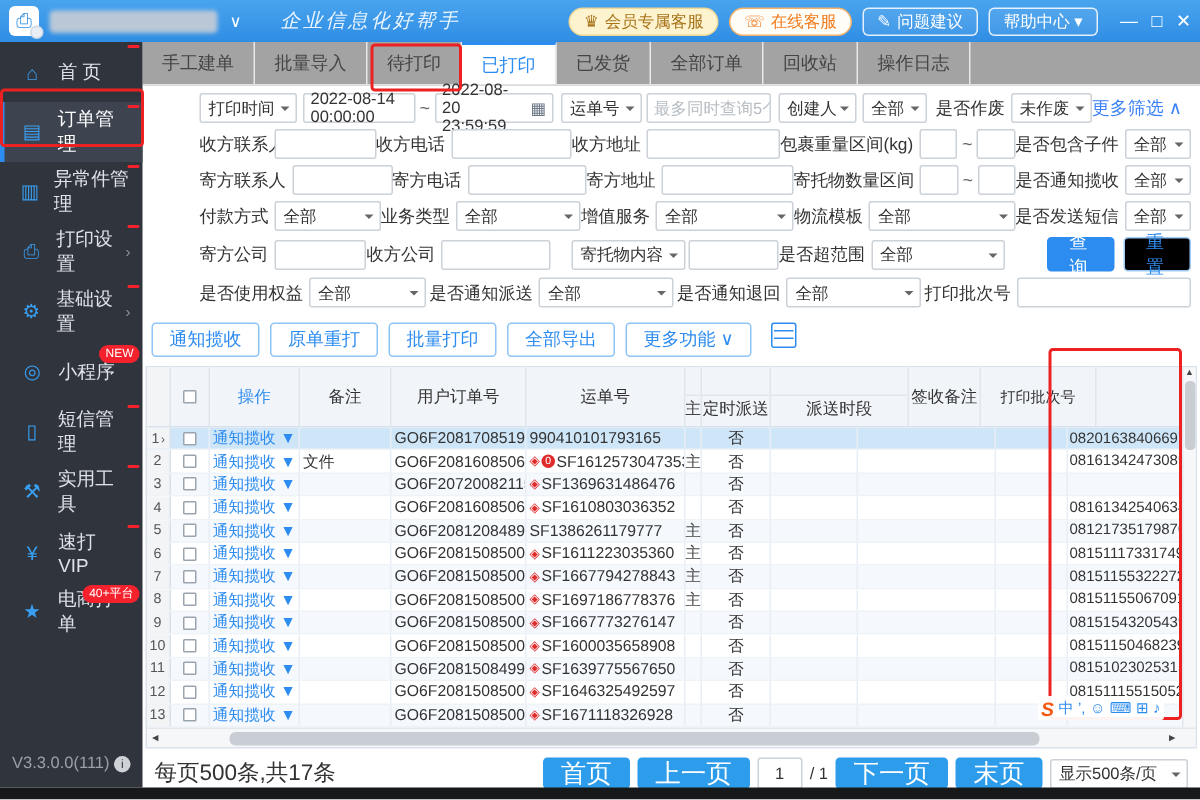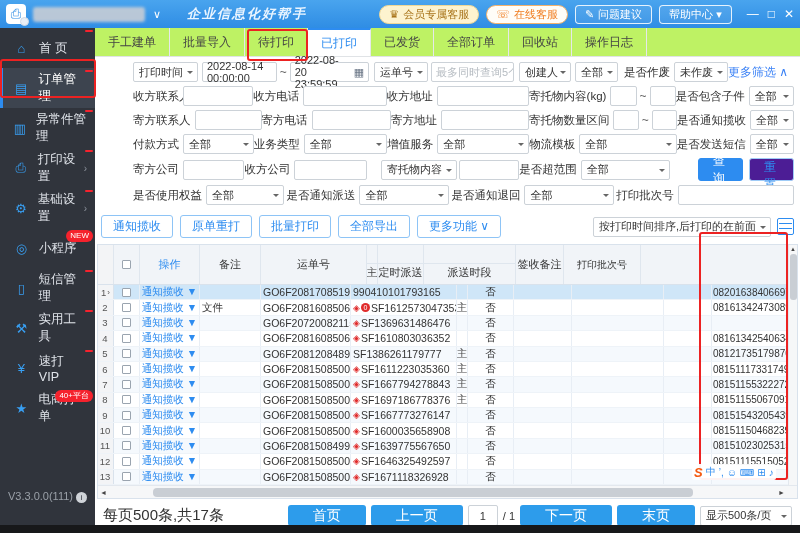--- a/index.html
+++ b/index.html
@@ -7,64 +7,64 @@
   body { font-family:"Liberation Sans","DejaVu Sans",sans-serif; font-size:12px; color:#333; background:#fff; position:relative; }
 
   
   .topbar { position:absolute; left:0; top:0; width:800px; height:28px;
     background:linear-gradient(180deg,#49a4ee 0%,#2f8de4 100%);
     display:flex; align-items:center; padding:0 6px; color:#fff; z-index:5; }
   .logo-card { width:20px; height:20px; background:#fff; border-radius:4px; display:flex; align-items:center; justify-content:center; color:#2f8de4; font-size:13px; position:relative; }
   .logo-dot { position:absolute; right:-3px; bottom:-2px; width:9px; height:9px; background:#e9eef5; border-radius:50%; border:1px solid #cfd8e4; }
   .blur-name { width:112px; height:15px; margin-left:7px; border-radius:3px; background:#c7cdd6; filter:blur(1.5px); opacity:.9; }
   .top-chevron { margin-left:8px; font-size:11px; color:#fff; }
-  .slogan { margin-left:26px; font-family:"Liberation Serif","DejaVu Serif",serif; font-style:italic; font-size:13px; letter-spacing:2px; color:#eaf5ff;font-weight:bold; }
+  .slogan { margin-left:26px; font-family:"Liberation Serif","DejaVu Serif",serif; font-style:italic; font-size:13px; letter-spacing:2px; color:#eaf5ff; }
   .top-right { margin-left:auto; display:flex; align-items:center; gap:7px; }
   .pill { height:19px; border-radius:10px; display:flex; align-items:center; padding:0 9px; font-size:11px; white-space:nowrap; cursor:pointer; }
   .pill-vip { background:#fdf3cf; color:#a8741a; border:1px solid #f0d896; }
   .pill-online { background:#fffdf8; color:#f07c1f; border:1px solid #f5b26b; }
   .pill-ghost { background:rgba(255,255,255,.08); color:#fff; border:1px solid rgba(255,255,255,.85); border-radius:4px; }
   .pill .ic { margin-right:4px; font-size:11px; }
   .winbtns { display:flex; align-items:center; gap:9px; margin-left:8px; font-size:12px; color:#fff; }
   .winbtns span { cursor:pointer; }
 
   
   .sidebar { position:absolute; left:0; top:28px; width:95px; height:497px; background:#30343c; z-index:4; }
   .side-item { position:relative; height:40px; display:flex; align-items:center; padding-left:13px; color:#dfe3e9; font-size:12.5px; cursor:pointer; }
   .side-item .sic { width:17px; margin-right:9px; color:#389ff2; font-size:13px; text-align:center; }
   .side-item .arr { margin-left:auto; margin-right:8px; color:#8d939d; font-size:10px; }
   .side-item.active { background:#3d444f; color:#fff; }
   .side-item.active::before { content:""; position:absolute; left:0; top:0; bottom:0; width:3px; background:#2d8cf0; }
   .side-badge { position:absolute; right:2px; top:2px; background:#f5222d; color:#fff; font-size:8px; padding:1px 4px; border-radius:7px; line-height:1.2; }
-  .version { position:absolute; bottom:22px; width:95px; text-align:center; color:#9aa0a8; font-size:11px; }
+  .version { position:absolute; bottom:10px; width:95px; text-align:center; color:#9aa0a8; font-size:11px; }
   .version .inf { display:inline-block; width:11px; height:11px; border-radius:50%; background:#cfd3d8; color:#30343c; font-size:8px; line-height:11px; text-align:center; margin-left:3px; }
 
   
   .main { position:absolute; left:95px; top:28px; width:705px; height:497px; background:#fff; }
 
-  .tabbar { height:29px; background:#bef264; border-bottom:1px solid #e0e3e6; display:flex; }
+  .tabbar { height:29px; background:#a3a3a3; border-bottom:1px solid #e0e3e6; display:flex; }
   .tab { padding:0 13px; display:flex; align-items:center; font-size:12px; color:#444; border-right:1px solid #e6e8ea; cursor:pointer; }
   .tab.active { background:#fff; color:#2d8cf0; border-top:2px solid #2d8cf0; }
 
   
   .filters { padding:5px 6px 2px 6px; }
   .frow { display:flex; align-items:center; margin-bottom:4px;padding-left:32px; }
   .flabel { color:#333; font-size:11.5px; text-align:right; padding-right:4px; white-space:nowrap; }
   .inp { height:20px; border:1px solid #ccd2d8; border-radius:2px; background:#fff; font-size:11px; color:#333; display:flex; align-items:center; padding:0 4px; }
   .inp.ph { color:#b6bcc2; overflow:hidden; white-space:nowrap; }
   .sel { height:20px; border:1px solid #ccd2d8; border-radius:2px; background:#fff; font-size:11px; color:#333; display:flex; align-items:center; padding:0 14px 0 5px; position:relative; cursor:pointer; white-space:nowrap; }
   .sel::after { content:""; position:absolute; right:4px; top:8px; border:3.5px solid transparent; border-top-color:#666; }
   .tilde { padding:0 3px; color:#666; }
   .cal { color:#6a7686; font-size:11px; margin-left:2px; }
   .morelink { color:#3b82f6; margin-left:auto; margin-right:6px; cursor:pointer; white-space:nowrap; }
   .btn-primary { height:23px; padding:0 14px; background:#2d8cf0; color:#fff; border:1px solid #2d8cf0; border-radius:3px; font-size:12px; display:flex; align-items:center; cursor:pointer; }
-  .btn-plain { height:23px; padding:0 14px; background:#4c1d95; color:#2d8cf0; border:1px solid #9fccf7; border-radius:3px; font-size:12px; display:flex; align-items:flex-start; cursor:pointer; }
-
-  
-  .actionrow { display:flex; align-items:center; padding:4px 6px 6px 6px; }
+  .btn-plain { height:23px; padding:0 14px; background:#000000; color:#2d8cf0; border:1px solid #9fccf7; border-radius:3px; font-size:12px; display:flex; align-items:center; cursor:pointer; }
+
+  
+  .actionrow { display:flex; padding:4px 6px 6px 6px; }
   .abtn { height:23px; padding:0 11px; background:#fff; color:#2d8cf0; border:1px solid #8ec4f6; border-radius:3px; font-size:12px; display:flex; align-items:center; margin-right:7px; cursor:pointer; white-space:nowrap; }
   .sortsel { margin-left:auto; width:178px; }
   .tblset { width:17px; height:17px; border:1.5px solid #2d8cf0; border-radius:2px; margin-left:6px; position:relative; cursor:pointer; }
   .tblset::before { content:""; position:absolute; left:1px; right:1px; top:4px; border-top:1.5px solid #2d8cf0; }
   .tblset::after { content:""; position:absolute; left:1px; right:1px; top:9px; border-top:1.5px solid #2d8cf0; }
 
   
   .tablewrap { position:relative; margin:0 0 0 2px; width:701px; border:1px solid #d9e2ec; }
   .thead { display:flex; height:40px; background:#f1f4f8; border-bottom:1px solid #d9e2ec; font-size:11px; color:#333; }
   .th { display:flex; align-items:center; justify-content:center; border-right:1px solid #dfe6ee; overflow:hidden; white-space:nowrap; }
@@ -101,21 +101,21 @@
   .vthumb { width:7px; height:46px; background:#c9ced4; border-radius:3px; margin-top:1px; }
   .hscroll { height:13px; background:#f6f7f8; border-top:1px solid #e3e8ee; display:flex; align-items:center; position:relative; }
   .hscroll .sarr { font-size:7px; color:#444; padding:0 2px; }
   .hthumb { position:absolute; left:55px; width:540px; height:9px; background:#c9ced4; border-radius:4px; }
   .hscroll .sarr.right { position:absolute; right:10px; }
 
   
   .pager { display:flex; align-items:center; padding:6px 8px; }
   .pager-info { color:#333; font-size:15px; }
   .pager-right { margin-left:auto; display:flex; align-items:center; gap:5px; }
-  .pbtn { height:21px; padding:0 25px; background:#2d9ceb; color:#fff; border-radius:3px; font-size:14px; display:flex; align-items:center; cursor:pointer; }
+  .pbtn { height:21px; padding:0 12px; background:#2d9ceb; color:#fff; border-radius:3px; font-size:17px; display:flex; align-items:center; cursor:pointer; }
   .pinput { width:30px; height:21px; border:1px solid #ccd2d8; border-radius:2px; text-align:center; font-size:11px; display:flex; align-items:center; justify-content:center; background:#fff; }
   .ptotal { font-size:11px; color:#333; }
   .psel { width:92px; }
 
   
   .ime { position:absolute; left:692px; top:464px; height:16px; display:flex; align-items:center; gap:3px; background:rgba(255,255,255,.95); border-radius:2px; padding:0 2px; z-index:30; }
   .ime .slogo { color:#f4590f; font-weight:bold; font-size:13px; font-style:italic; }
   .ime .iic { color:#2d8cf0; font-size:10px; }
 
   
@@ -287,21 +287,21 @@
       <span class="morelink">更多筛选 ∧</span>
     </div>
 
     <div class="frow">
       <span class="flabel" style="width:50px">收方联系人</span>
       <div class="inp" style="width:92px"></div>
       <span class="flabel" style="width:60px">收方电话</span>
       <div class="inp" style="width:110px"></div>
       <span class="flabel" style="width:58px">收方地址</span>
       <div class="inp" style="width:122px"></div>
-      <span class="flabel" style="width:102px">寄托物内容(kg)</span>
+      <span class="flabel" style="width:102px">包裹重量区间(kg)</span>
       <div class="inp" style="width:32px"></div>
       <span class="tilde">~</span>
       <div class="inp" style="width:32px"></div>
       <span class="flabel" style="width:76px">是否包含子件</span>
       <div class="sel" style="width:54px">
           <span>全部</span>
         </div>
     </div>
 
     <div class="frow">
@@ -395,34 +395,32 @@
         <div class="abtn">
           <span>批量打印</span>
         </div>
         <div class="abtn">
           <span>全部导出</span>
         </div>
         <div class="abtn">
           <span>更多功能 ∨</span>
         </div>
       </div>
-    <div class="sel sortsel">
-        <span>按打印时间排序,后打印的在前面</span>
-      </div>
     <div class="tblset"></div>
   </div>
 
   <div class="tablewrap">
     <div class="thead">
       <div class="th c-num"></div>
       <div class="th c-chk">
           <span class="cbx"></span>
         </div>
       <div class="th c-op">操作</div>
       <div class="th c-note" style="justify-content:center">备注</div>
+      <div class="th c-order" style="justify-content:center">用户订单号</div>
       <div class="th c-way" style="justify-content:center">运单号</div>
       <div class="th c-owner grp">主</div>
       <div class="th c-timed grp">定时派送</div>
       <div class="th c-slot grp" style="justify-content:center">派送时段</div>
       <div class="th c-sign">签收备注</div>
       <div class="th c-batch" style="justify-content:center">打印批次号</div>
     </div>
     <div class="tbody">
 
     <div class="trow row-selected">

